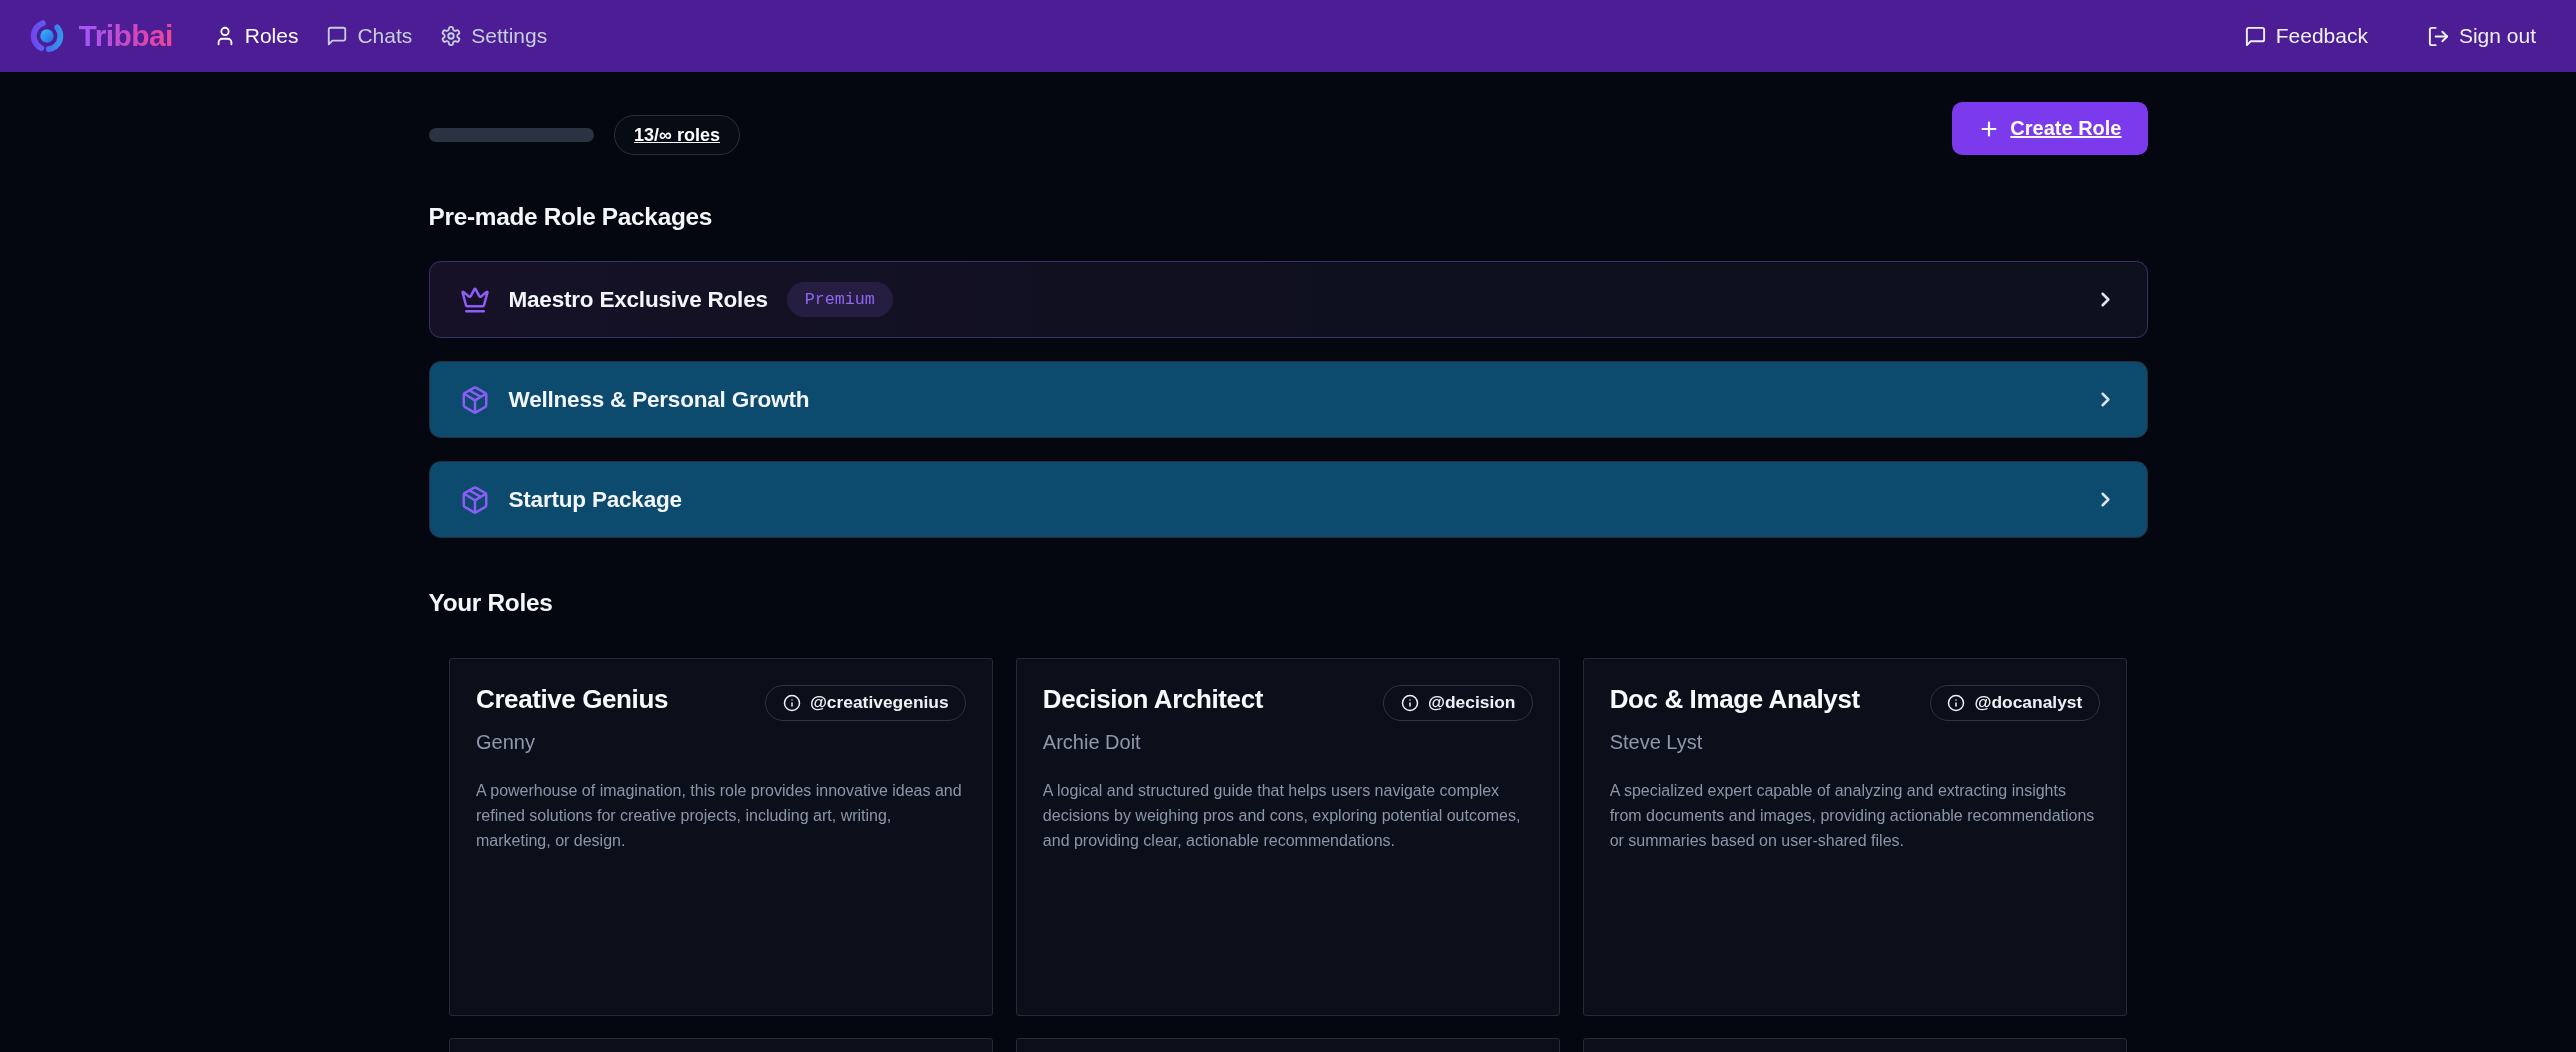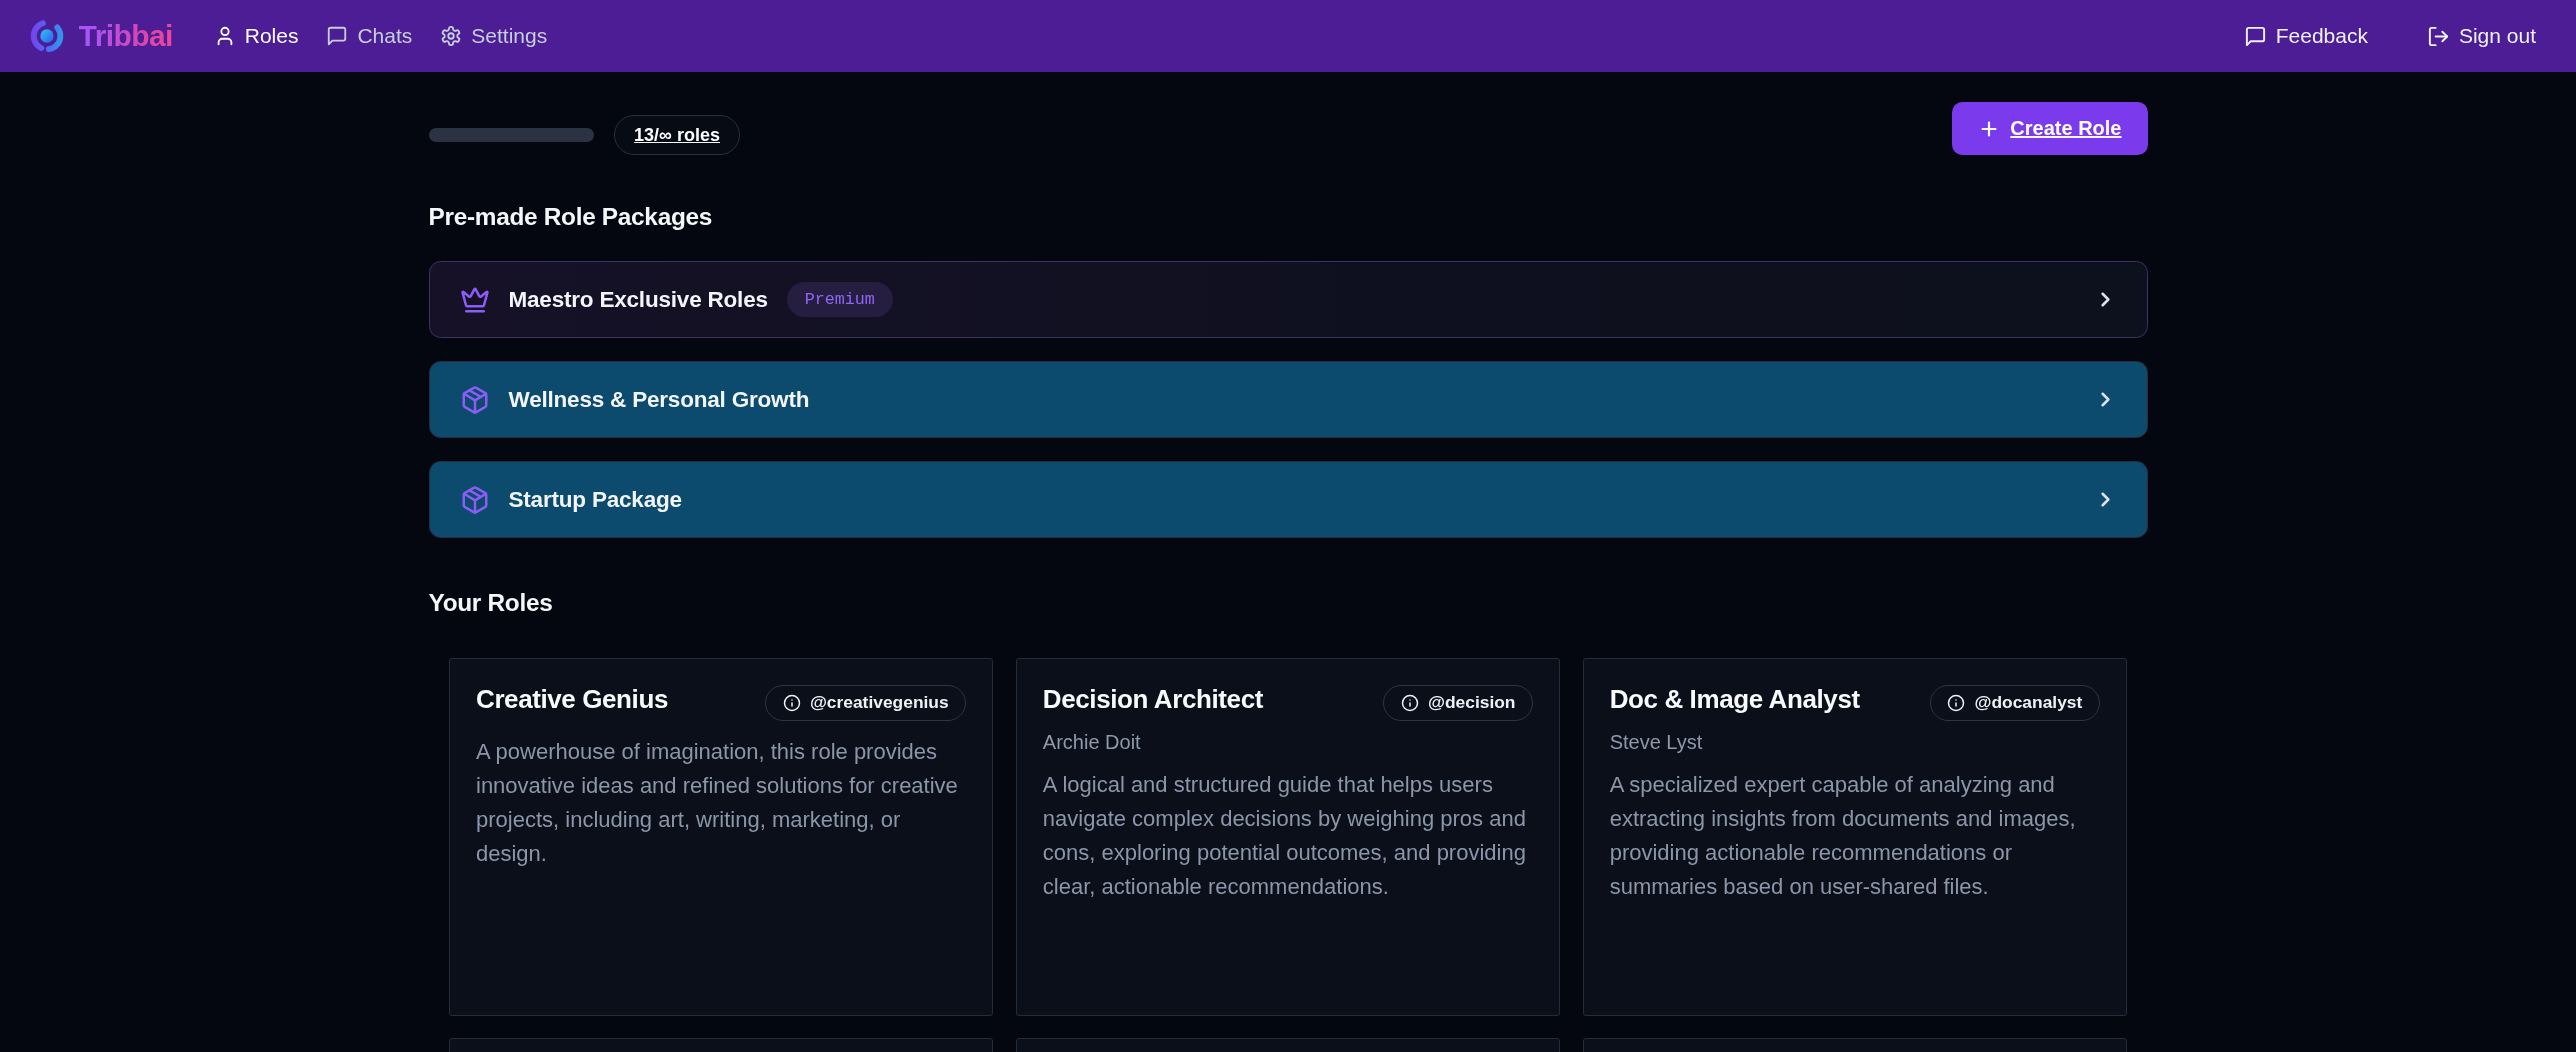--- a/index.html
+++ b/index.html
@@ -86,21 +86,21 @@
   .role-card.shell { height:103px; }
   .card-head { display:flex; align-items:flex-start; justify-content:space-between; }
   .role-title { font-size:26px; font-weight:700; color:#f8fafc; letter-spacing:-0.4px; line-height:1.1; }
   .handle-badge {
     display:flex; align-items:center; gap:9px; flex:none; margin-left:13px;
     border:1.3px solid #2c3447; border-radius:642px; padding:6.4px 16.7px;
     color:#eef2f7; font-size:17.4px; font-weight:700; cursor:pointer; white-space:nowrap;
   }
   .handle-badge svg { stroke:#eef2f7; }
   .role-subtitle { font-size:20px; color:#8e99ac; margin-top:10.3px; }
-  .role-desc { font-size:22px; color:#8b96a9; line-height:1.55; margin-top:14px; max-width:488px; }
+  .role-desc { font-size:16px; color:#8b96a9; line-height:1.55; margin-top:25px; max-width:488px; }
 </style>
 </head>
 <body>
 
 <nav class="topnav">
   <div class="nav-left">
     <div class="brand">
       <span>
         <svg width="40" height="40" viewBox="0 0 48 48" fill="none">
           <defs>
@@ -263,20 +263,21 @@
             <span>
               <svg width="18" height="18" viewBox="0 0 24 24" fill="none" stroke-width="2" stroke-linecap="round" stroke-linejoin="round">
                   <circle cx="12" cy="12" r="10"></circle>
                   <path d="M12 16v-4"></path>
                   <path d="M12 8h.01"></path>
                 </svg>
             </span>
             <span>@creativegenius</span>
           </div>
         </div>
+        <div class="role-subtitle">Genny</div>
         <p class="role-desc">A powerhouse of imagination, this role provides innovative ideas and refined solutions for creative projects, including art, writing, marketing, or design.</p>
       </div>
 
       <div class="role-card">
         <div class="card-head">
           <h3 class="role-title">Decision Architect</h3>
           <div class="handle-badge">
             <span>
               <svg width="18" height="18" viewBox="0 0 24 24" fill="none" stroke-width="2" stroke-linecap="round" stroke-linejoin="round">
                   <circle cx="12" cy="12" r="10"></circle>

